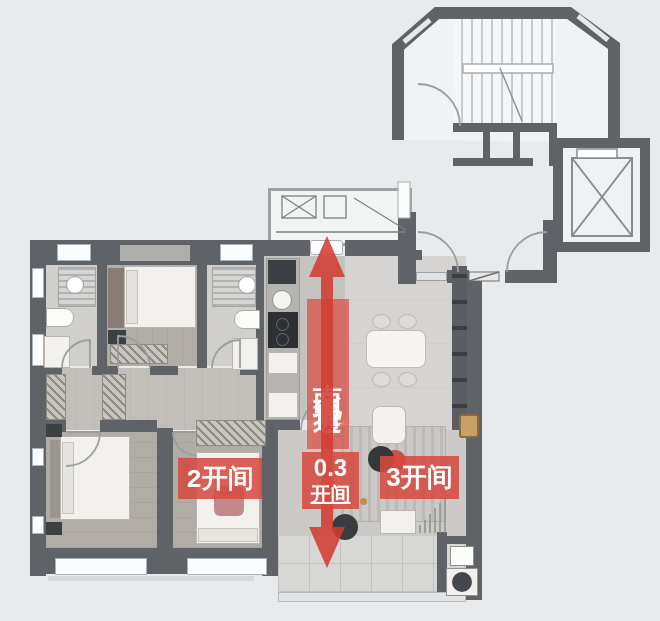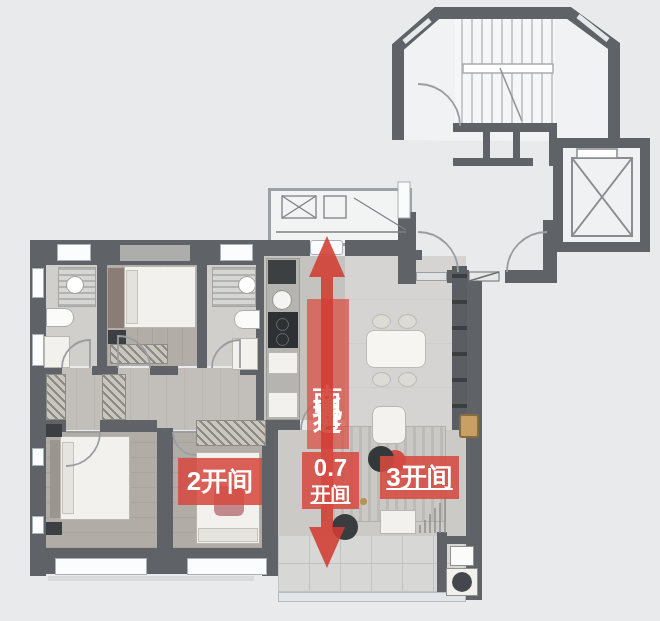--- a/index.html
+++ b/index.html
@@ -207,24 +207,24 @@
 
   <div class="abs" style="left:307px;top:299px;width:42px;height:150px;background:rgba(217,80,70,0.75);z-index:5;
               display:flex;align-items:center;justify-content:center;">
     <span style="writing-mode:vertical-rl;text-orientation:upright;color:#fff;font-weight:bold;font-size:29px;letter-spacing:7px;">南北通透</span>
   </div>
 
   <svg class="svglayer" width="660" height="621" viewBox="0 0 660 621" style="z-index:6;">
     <polygon points="327,236 345,277 333,277 333,527 345,527 327,568 309,527 321,527 321,277 309,277" fill="rgba(210,60,50,0.88)"></polygon>
   </svg>
 
-  <div class="overlay-box" style="left:178px;top:458px;width:84px;height:47px;font-size:26px;">
+  <div class="overlay-box" style="left:178px;top:458px;width:84px;height:41px;font-size:26px;font-family:Liberation Mono, monospace;">
     <span>2开间</span>
   </div>
   <div class="overlay-box" style="left:302px;top:452px;width:57px;height:57px;flex-direction:column;line-height:26px;">
-    <span style="font-size:24px;">0.7</span>
+    <span style="font-size:24px;">0.3</span>
     <span style="font-size:20px;text-decoration:underline;">开间</span>
   </div>
-  <div class="overlay-box" style="left:380px;top:456px;width:79px;height:43px;font-size:26px;text-decoration:underline;">
+  <div class="overlay-box" style="left:380px;top:456px;width:79px;height:43px;font-size:26px;">
     <span>3开间</span>
   </div>
 
 </div>
 
 </body></html>

